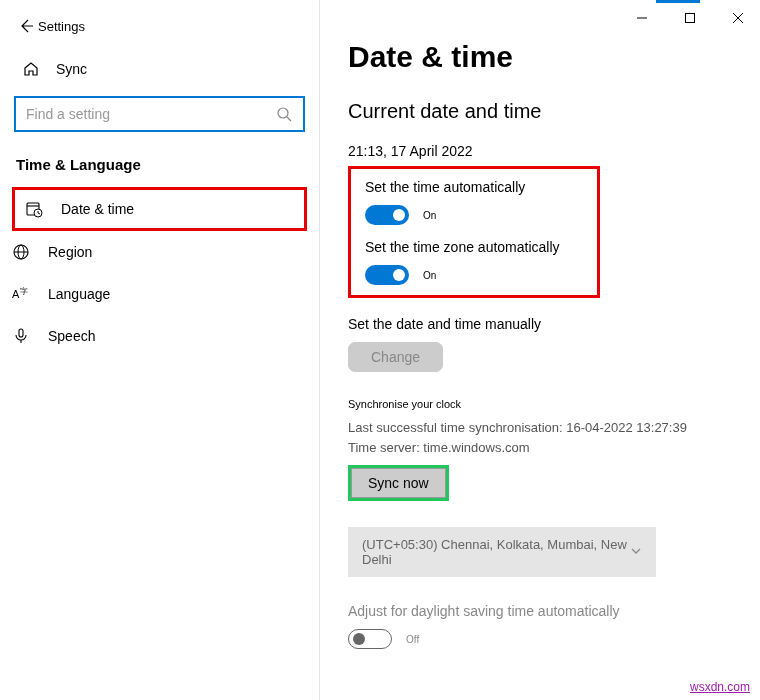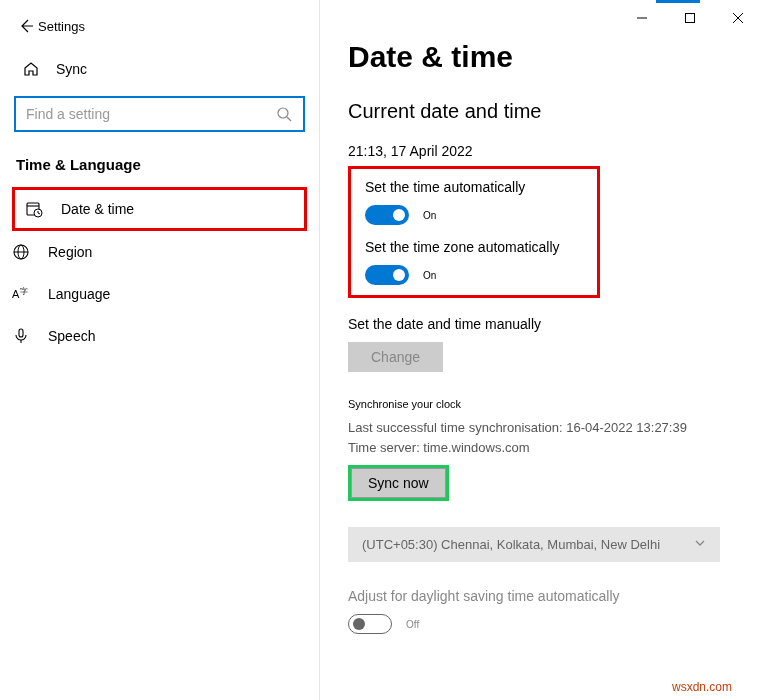--- a/index.html
+++ b/index.html
@@ -30,29 +30,29 @@
     .toggle-row { display: flex; align-items: center; gap: 14px; margin-bottom: 14px; }
     .toggle-row:last-child { margin-bottom: 0; }
     .toggle { width: 44px; height: 20px; border-radius: 10px; position: relative; cursor: pointer; }
     .toggle.on { background: #0078d4; }
     .toggle.off { background: #fff; border: 1px solid #666; }
     .toggle .knob { width: 12px; height: 12px; border-radius: 50%; background: #fff; position: absolute; top: 4px; }
     .toggle.on .knob { right: 4px; background: #fff; }
     .toggle.off .knob { left: 4px; background: #666; top: 3px; }
     .toggle-state { font-size: 10px; }
     .btn { padding: 6px 22px; font-size: 14px; border: 1px solid #ccc; background: #ccc; cursor: pointer; }
-    .btn.disabled { color: #888; }
+    .btn.disabled { color: #888; border-radius: 7px; }
     .sync-btn-wrap { border: 3px solid #22c55e; display: inline-block; margin-top: 8px; }
     .sync-btn { padding: 6px 16px; font-size: 14px; border: 1px solid #999; background: #ccc; cursor: pointer; }
     .section { margin-top: 26px; }
     .section-h { font-size: 11px; font-weight: 400; margin-bottom: 8px; }
     .small-text { font-size: 13px; color: #555; line-height: 1.5; }
-    .dropdown { margin-top: 10px; background: #e5e5e5; padding: 10px 14px; font-size: 13px; color: #666; width: 372px; display: flex; justify-content: space-between; align-items: center; cursor: pointer; }
+    .dropdown { margin-top: 10px; background: #e5e5e5; padding: 10px 14px; font-size: 13px; color: #666; width: 308px; display: flex; justify-content: space-between; align-items: center; cursor: pointer; }
     .faded { color: #888; }
-    .watermark { position: absolute; bottom: 6px; right: 28px; font-size: 12px; color: #c2410c; z-index: 20; }
+    .watermark { position: absolute; bottom: 6px; right: 10px; font-size: 12px; color: #a21caf; z-index: 20; text-decoration: underline; }
   </style>
 </head>
 <body>
 
 <div class="accent-bar"></div>
 <div class="win-controls">
   <div class="win-btn">
       <svg width="12" height="12">
         <line x1="1" y1="6" x2="11" y2="6" stroke="#000" stroke-width="1"></line>
       </svg>

